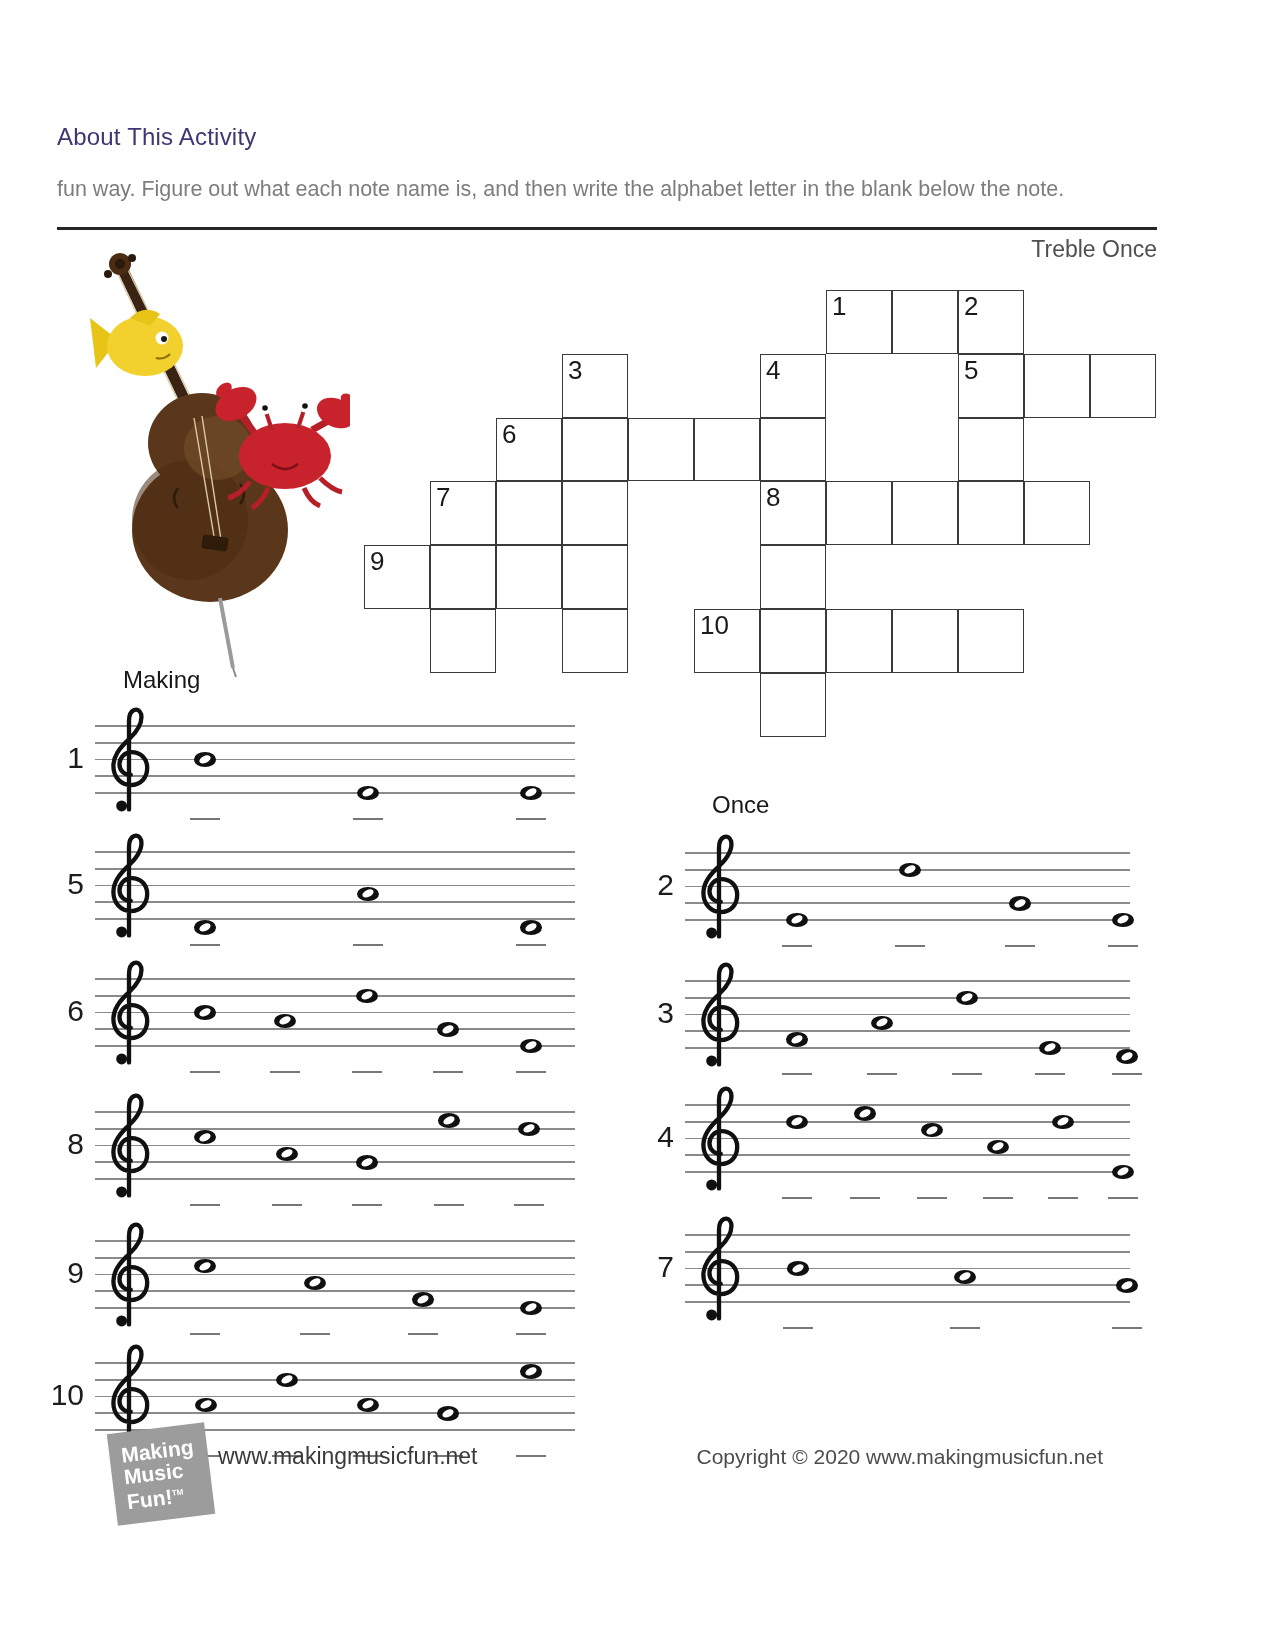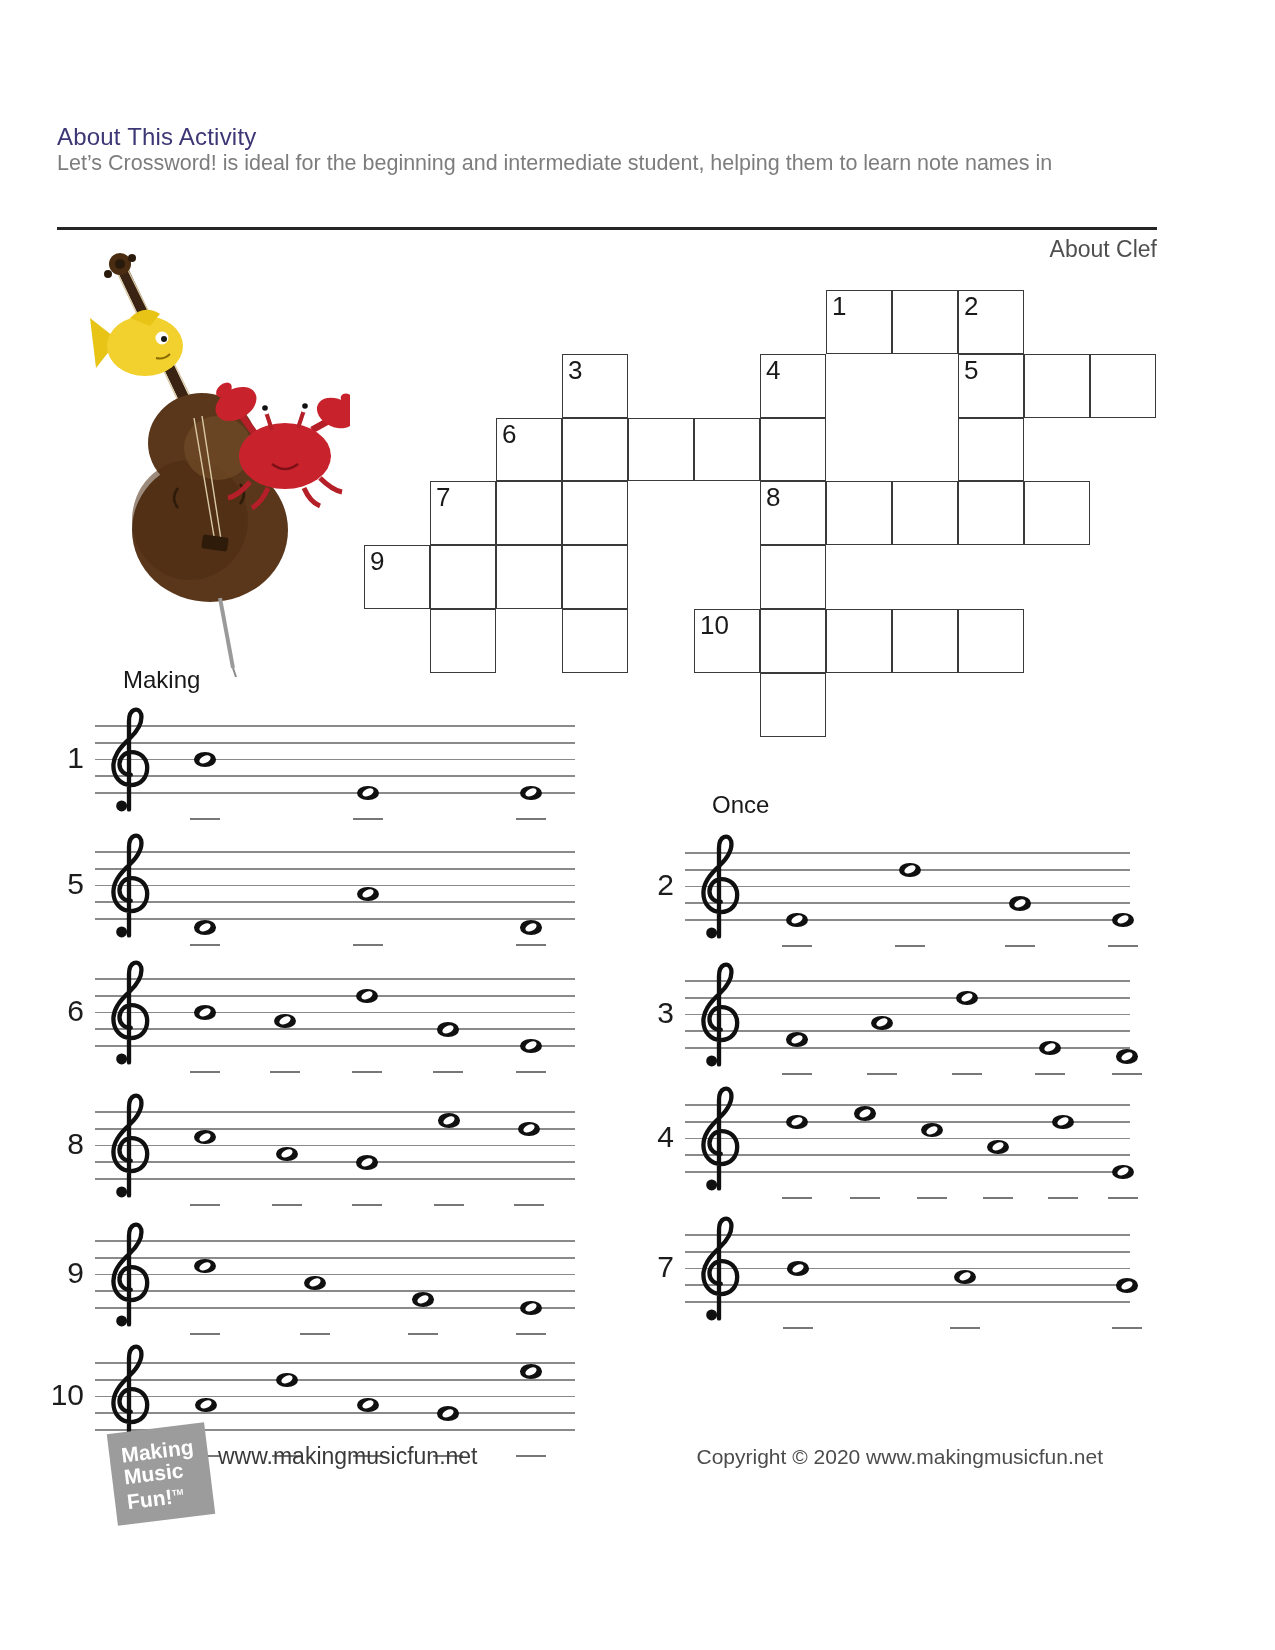--- a/index.html
+++ b/index.html
@@ -38,23 +38,23 @@
   .logo sup{font-size:8px;}
   .site-url{left:218px;top:1443px;font-size:23px;color:#3a3a3a;}
   .copyright{right:172px;top:1445px;font-size:21px;color:#4c4c4c;}
 </style>
 </head>
 <body>
 
 <div id="page">
 
   <div class="abs about-heading">About This Activity</div>
-  <div class="abs about-line" style="top:150px">Let’s Crossword! is ideal for the beginning and intermediate student, helping them to learn note names in</div>
+  <div class="abs about-line" style="top:176px">fun way.  Figure out what each note name is, and then write the alphabet letter in the blank below the note.</div>
   <div class="abs rule"></div>
-  <div class="abs treble-label">About Clef</div>
+  <div class="abs treble-label">Treble Once</div>
 
 
   <svg class="abs" style="left:90px;top:248px" width="260" height="430" viewBox="0 0 260 430">
     <g>
       <line x1="32" y1="20" x2="108" y2="180" stroke="#3a2312" stroke-width="11"></line>
       <line x1="27" y1="24" x2="100" y2="178" stroke="#d9c9a4" stroke-width="1.4"></line>
       <line x1="36" y1="18" x2="112" y2="172" stroke="#d9c9a4" stroke-width="1.4"></line>
       <circle cx="30" cy="16" r="11" fill="#4a2c12"></circle>
       <circle cx="30" cy="16" r="5" fill="#2a1a0c"></circle>
       <circle cx="18" cy="26" r="4" fill="#2a1a0c"></circle>

